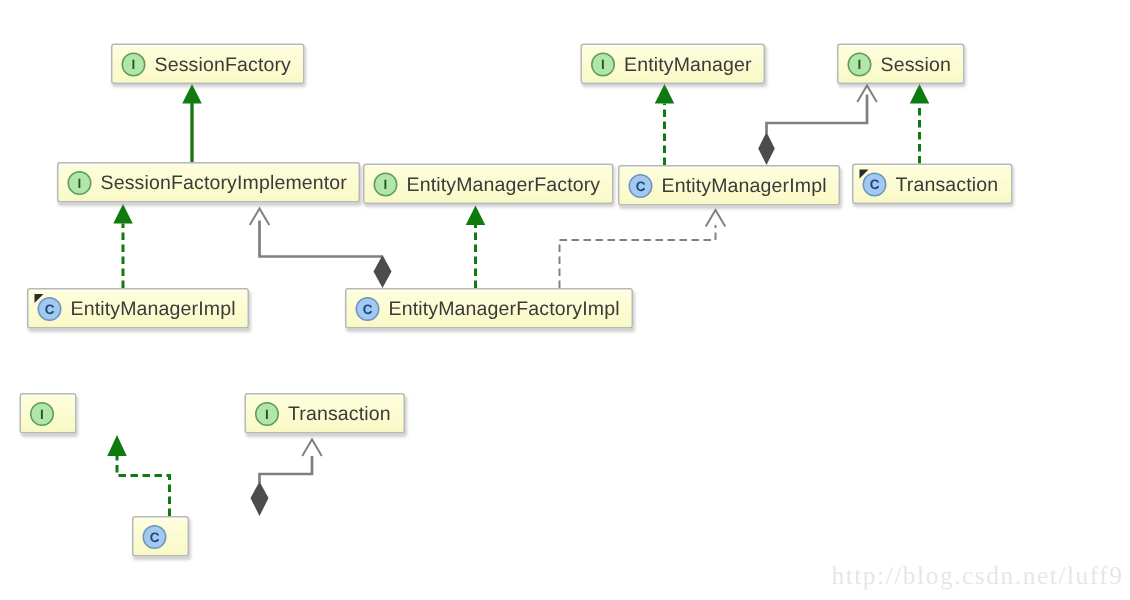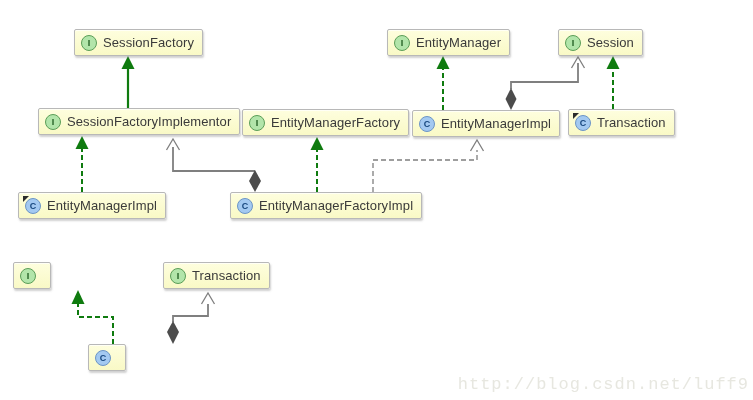--- a/index.html
+++ b/index.html
@@ -78,21 +78,21 @@
   .n-emi  {left:412px; top:110px;}
   .n-si   {left:568px; top:109px;}
   .n-sfim {left:18px;  top:192px;}
   .n-emfi {left:230px; top:192px;}
   .n-et   {left:13px;  top:262px;}
   .n-tx   {left:163px; top:262px;}
   .n-txi  {left:88px;  top:344px;}
   .watermark{
     position:absolute;
     right:4px;bottom:6px;
-    font-family:Liberation Mono, monospace;
+    font-family:Liberation Serif, serif;
     font-size:17px;
     letter-spacing:1px;
     color:var(--watermark);
     user-select:none;
   }
 </style>
 </head>
 <body>
 
 <div class="canvas">

